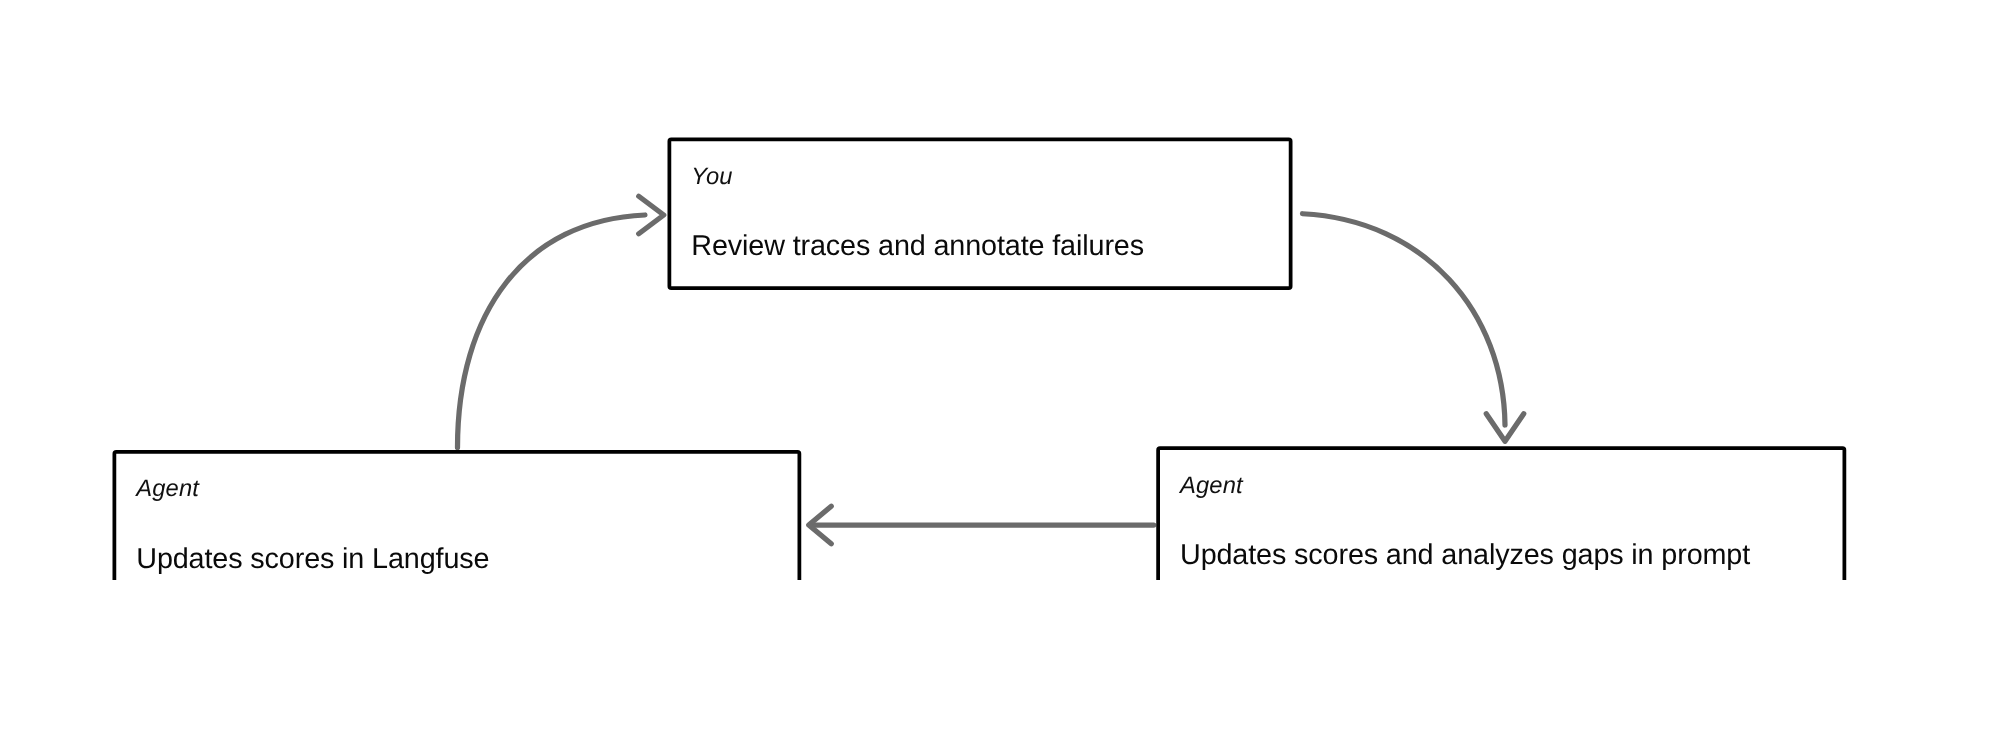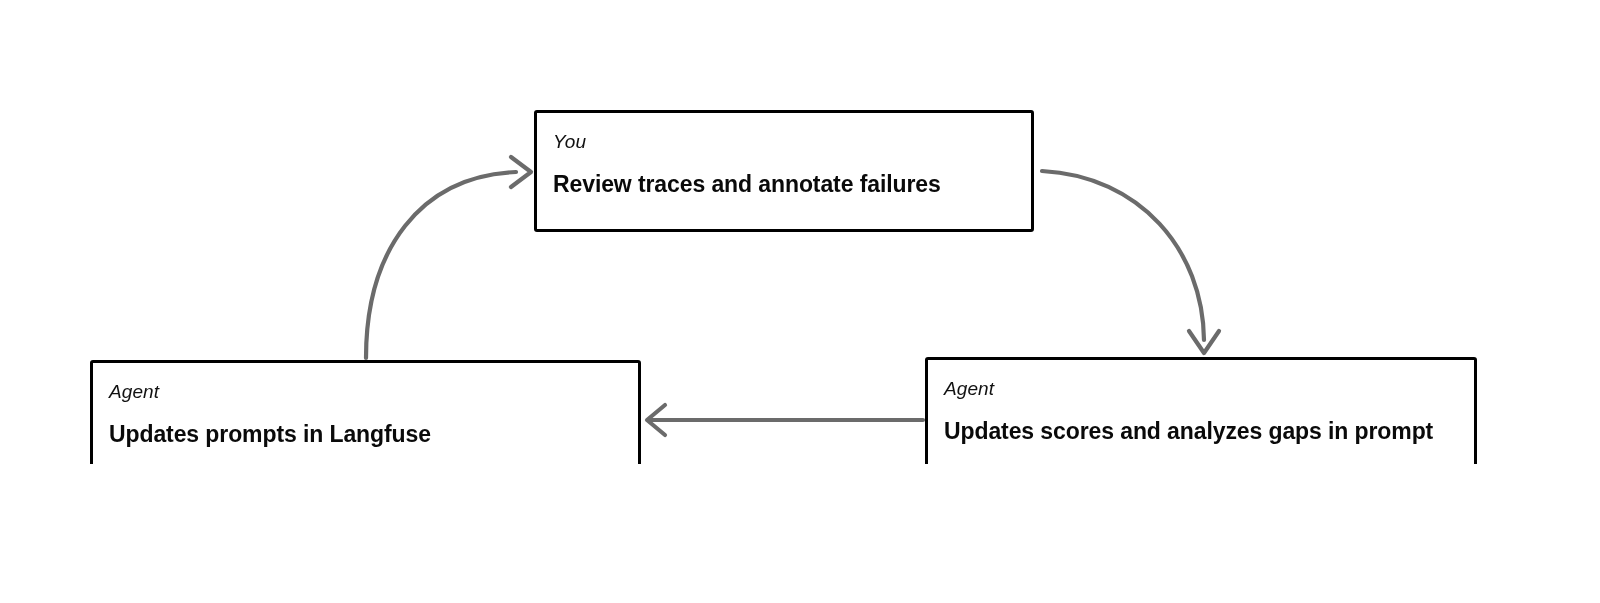--- a/index.html
+++ b/index.html
@@ -39,25 +39,25 @@
   }
   .node-role {
     font-style: italic;
     font-weight: 400;
     font-size: 19px;
     line-height: 22px;
     color: #111111;
     letter-spacing: 0.1px;
   }
   .node-title {
-    font-weight: 700;
+    font-weight: 400;
     font-size: 23px;
     line-height: 27px;
     color: #0a0a0a;
-    margin-top: 18px;
+    margin-top: 30px;
     letter-spacing: -0.1px;
     white-space: nowrap;
   }
 
   
   #node-you       { left: 534px; top: 110px;  width: 500px; height: 122px; }
   #node-agent-left{ left: 90px;  top: 360px;  width: 551px; height: 120px; }
   #node-agent-right{left: 925px; top: 357px;  width: 552px; height: 122px; }
 </style>
 </head>
@@ -88,16 +88,16 @@
     <div class="node-title">Review traces and annotate failures</div>
   </div>
 
   <div class="node" id="node-agent-right">
     <div class="node-role">Agent</div>
     <div class="node-title">Updates scores and analyzes gaps in prompt</div>
   </div>
 
   <div class="node" id="node-agent-left">
     <div class="node-role">Agent</div>
-    <div class="node-title">Updates prompts in Langfuse</div>
+    <div class="node-title">Updates scores in Langfuse</div>
   </div>
 
 </div>
 
 </body></html>

